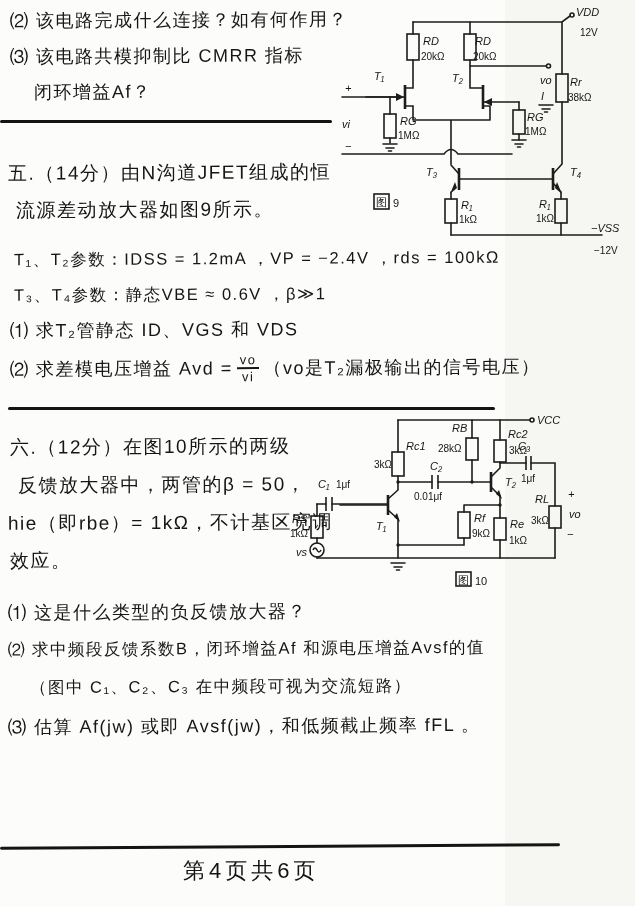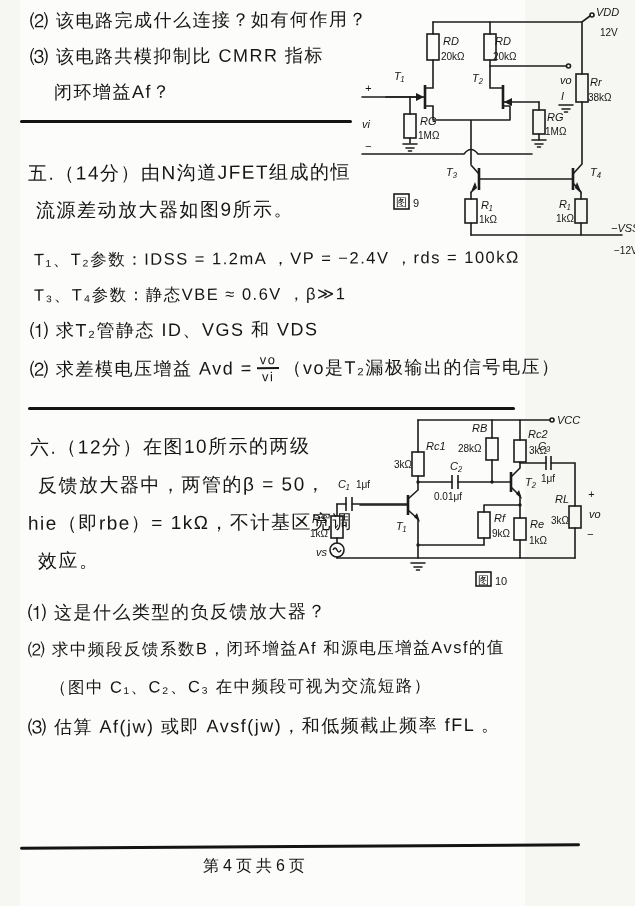--- a/index.html
+++ b/index.html
@@ -4,21 +4,21 @@
 <style>
   html,body{margin:0;padding:0;}
   body{
     width:635px;height:906px;
     background:#f6f6f3;
     font-family:"Liberation Sans","DejaVu Sans",sans-serif;
     overflow:hidden;
   }
   .page{
     position:relative;width:505px;height:906px;
-    background:#fcfcfa;color:#1a1a1a;margin-left:20px;
+    background:#fcfcfa;color:#1a1a1a;
   }
   .hand{
     position:absolute;
     font-size:18px;
     letter-spacing:1.5px;
     white-space:nowrap;
     color:#161616;
     transform:rotate(-0.3deg);
   }
   .small{font-size:16.5px;}
@@ -33,21 +33,21 @@
   .frac .bar{width:100%;height:2px;background:#161616;}
   .qrow{display:flex;align-items:center;}
   svg text{
     font-family:"Liberation Sans","DejaVu Sans",sans-serif;
     fill:#151515;
   }
   svg .lab{font-size:11px;font-style:italic;}
   svg .val{font-size:10px;}
   svg .cap{font-size:11px;}
   .footer{
-    position:absolute;font-size:16px;letter-spacing:4px;color:#141414;
+    position:absolute;font-size:22px;letter-spacing:4px;color:#141414;
   }
   .wire{stroke:#1c1c1c;stroke-width:1.6;fill:none;stroke-linecap:round;}
   .bar9{stroke:#1c1c1c;stroke-width:2.6;fill:none;}
   .comp{stroke:#1c1c1c;stroke-width:1.6;fill:none;}
   .dot{fill:#1c1c1c;}
 </style>
 </head>
 <body>
 
 <div class="page">
@@ -71,21 +71,21 @@
       <span class="den">vi</span>
     </span>
     <span>（vo是T₂漏极输出的信号电压）</span>
   </div>
 
   <div class="divider" style="left:8px;top:407px;width:487px;"></div>
 
   <div class="hand" style="left:10px;top:434px;font-size:19px;">六.（12分）在图10所示的两级</div>
   <div class="hand" style="left:18px;top:472px;font-size:19px;">反馈放大器中，两管的β = 50，</div>
   <div class="hand" style="left:8px;top:510px;font-size:19px;">hie（即rbe）= 1kΩ，不计基区宽调</div>
-  <div class="hand" style="left:18px;top:548px;font-size:19px;">效应。</div>
+  <div class="hand" style="left:10px;top:548px;font-size:19px;">效应。</div>
   <div class="hand" style="left:8px;top:600px;">⑴ 这是什么类型的负反馈放大器？</div>
   <div class="hand small" style="left:8px;top:638px;">⑵ 求中频段反馈系数B，闭环增益Af 和源电压增益Avsf的值</div>
   <div class="hand small" style="left:30px;top:676px;">（图中 C₁、C₂、C₃ 在中频段可视为交流短路）</div>
   <div class="hand" style="left:8px;top:714px;">⑶ 估算 Af(jw) 或即 Avsf(jw)，和低频截止频率 fFL 。</div>
 
   <svg style="position:absolute;left:318px;top:2px;" width="317" height="258" viewBox="0 0 317 258">
     <g>
       <path class="wire" d="M95,20 H244 L252,14"></path>
       <circle class="comp" cx="254" cy="13" r="2"></circle>
       <path class="wire" d="M95,20 V32 M95,58 V86 H87"></path>

